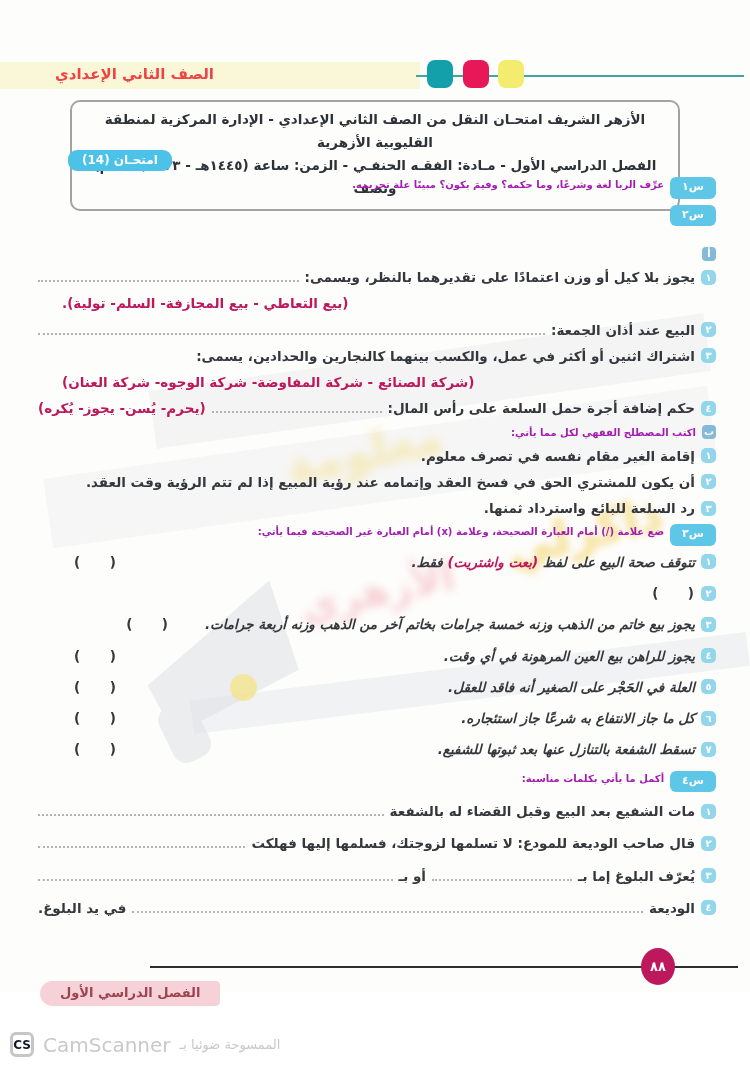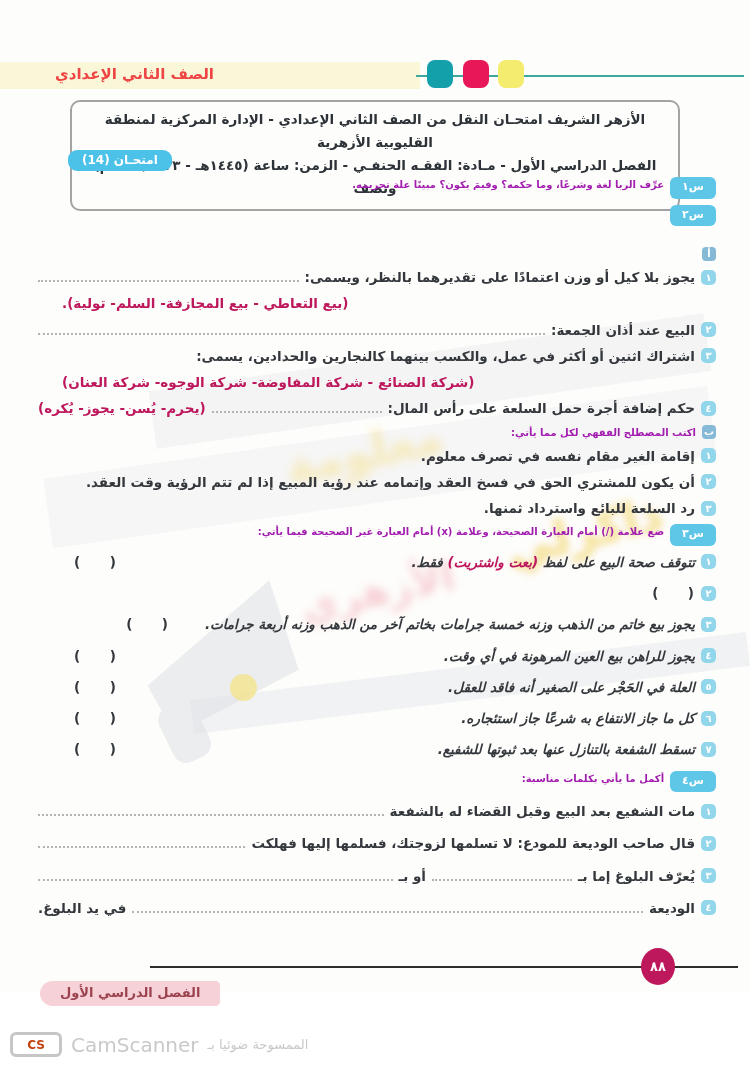--- a/index.html
+++ b/index.html
@@ -60,21 +60,21 @@
                   font-weight:bold; padding:4px 20px 6px; border-radius:14px 5px 5px 14px; z-index:2;margin-top:29px; }
   .footer-line { position:absolute; left:150px; right:12px; top:966px; height:2px; background:#2e2e2e; z-index:1; }
   .page-circle { position:absolute; left:641px; top:948px; width:34px; height:37px; border-radius:50%;
                  background:#be185d; color:#fff; text-align:center; line-height:37px; font-size:13px;
                  font-weight:bold; z-index:2; }
 
   .cs-row { position:absolute; left:10px; top:1032px; direction:rtl; display:flex; align-items:center;
             gap:9px; color:#c9c9c9; z-index:1; }
   .cs-label { font-size:13px; font-weight:normal; }
   .cs-brand { font-size:20px; }
-  .cs-box { width:52px; height:25px; border:3px solid #c6c6c6; border-radius:6px; color:#c2410c;
+  .cs-box { width:24px; height:25px; border:3px solid #c6c6c6; border-radius:6px; color:#0f172a;
             font-weight:bold; font-size:12px; display:flex; align-items:center; justify-content:center; }
 </style>
 </head>
 <body>
 
 <div class="page">
   <div class="scan-area"></div>
 
   <div class="wm wm-band1"></div>
   <div class="wm wm-band2"></div>

